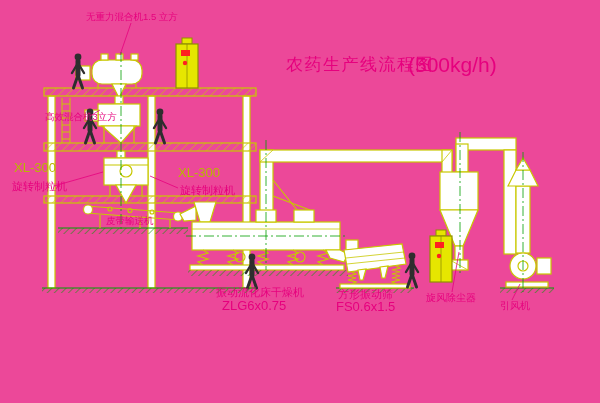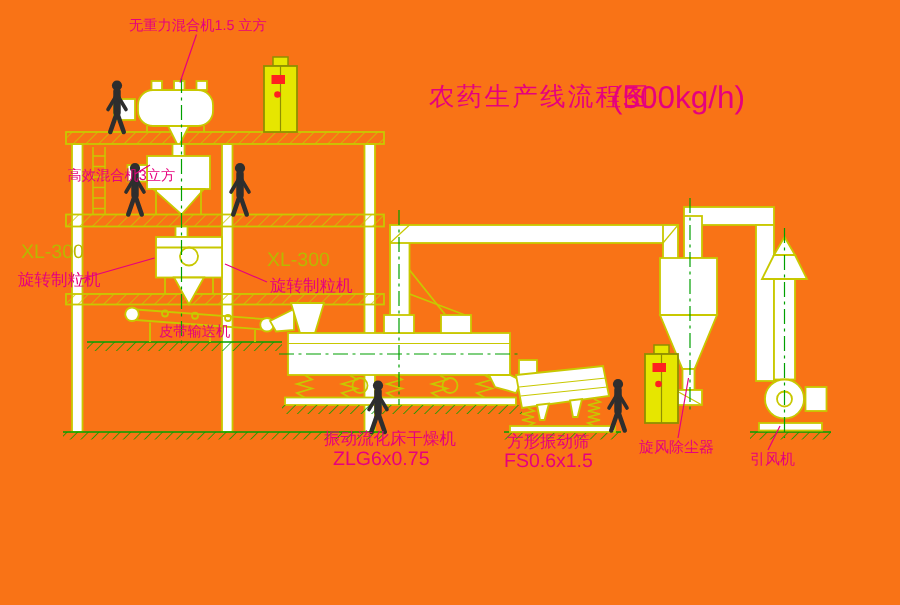--- a/index.html
+++ b/index.html
@@ -1,16 +1,16 @@
 <!DOCTYPE html>
 <html><head>
 <meta charset="utf-8">
 <style>
   html,body{margin:0;padding:0;background:#fff;}
-  #stage{position:relative;width:600px;height:403px;background:#f97316;overflow:hidden;
+  #stage{position:relative;width:600px;height:403px;background:#ec4899;overflow:hidden;
          font-family:"Liberation Sans",sans-serif;}
   svg text{font-family:"Liberation Sans",sans-serif;}
 </style>
 </head>
 <body>
 
 <div id="stage">
 <svg width="600" height="403" viewBox="0 0 600 403">
   <defs>
     <pattern id="hY" width="6" height="6" patternUnits="userSpaceOnUse" patternTransform="rotate(45)">

